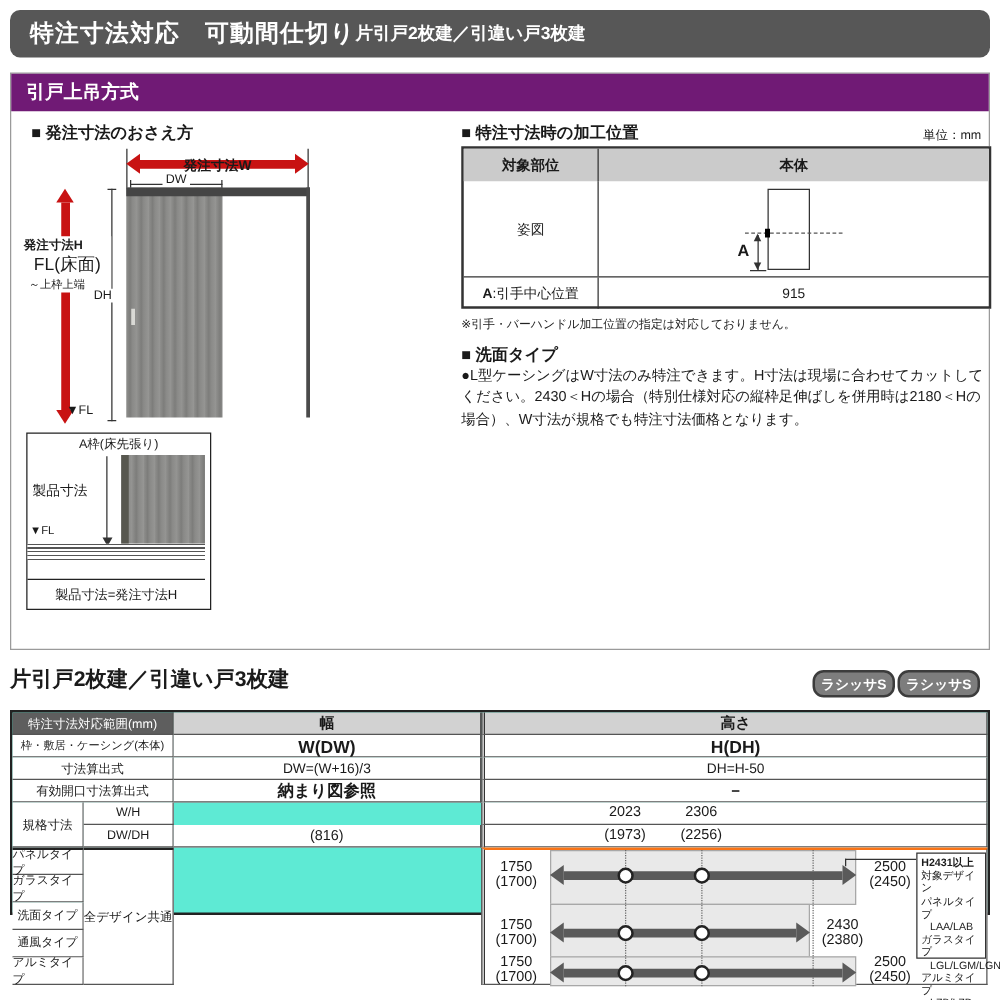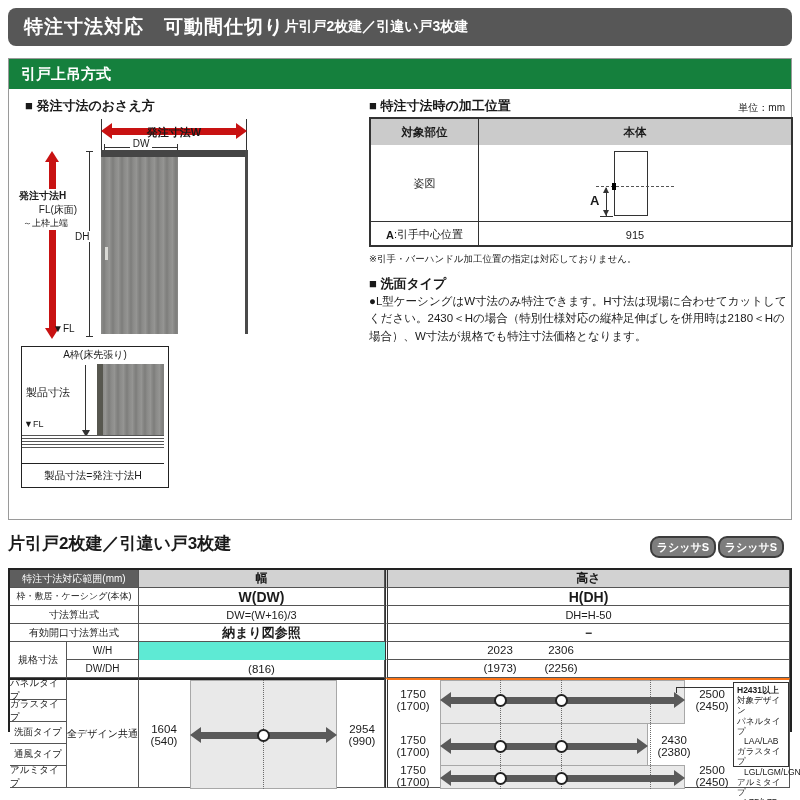--- a/index.html
+++ b/index.html
@@ -11,21 +11,21 @@
   .flexc{display:flex;align-items:center;justify-content:center;}
 
   
   .topbar{left:8px;top:8px;width:784px;height:38px;background:#575757;border-radius:8px;
           display:flex;align-items:center;padding:0 16px;color:#fff;}
   .topbar .t1{font-size:19px;font-weight:bold;letter-spacing:1px;}
   .topbar .t2{font-size:14px;font-weight:bold;}
 
   
   .sec1{left:8px;top:58px;width:784px;height:462px;border:1px solid #9a9a9a;background:#fff;}
-  .sec1bar{left:0;top:0;width:100%;height:30px;background:#15803d;color:#fff;font-size:15px;
+  .sec1bar{left:0;top:0;width:100%;height:30px;background:#701a75;color:#fff;font-size:15px;
            font-weight:bold;line-height:30px;padding-left:12px;}
   .h13{font-size:13px;font-weight:bold;}
 
   
   .band{display:flex;align-items:center;--c:#5a5a5a;height:16px;}
   .band.red{--c:#c81212;}
   .tl{width:0;height:0;border:8px solid transparent;border-left-width:0;border-right:11px solid var(--c);}
   .tr{width:0;height:0;border:8px solid transparent;border-right-width:0;border-left:11px solid var(--c);}
   .bbar{flex:1;height:7px;background:var(--c);}
   .vband{display:flex;flex-direction:column;align-items:center;--c:#c81212;width:14px;}
@@ -99,21 +99,21 @@
     <div class="abs" style="left:92px;top:91px;width:147px;height:7px;background:#454545;"></div>
     <div class="abs" style="left:236px;top:91px;width:3px;height:184px;background:#4a4a4a;"></div>
 
     <div class="abs vband" style="left:36px;top:92px;height:188px;">
       <div class="vt"></div>
         <div class="vbar"></div>
         <div class="vb"></div>
     </div>
     <div class="abs" style="left:10px;top:130px;width:70px;background:#fff;z-index:2;">
       <div class="b" style="font-size:10px;">発注寸法H</div>
-      <div style="font-size:10px;padding-left:8px;text-align:center;">FL(床面)</div>
+      <div style="font-size:14px;padding-left:8px;">FL(床面)</div>
       <div style="font-size:9px;padding-left:4px;">～上枠上端</div>
     </div>
 
     <div class="abs thin" style="left:80px;top:92px;width:1px;height:186px;"></div>
     <div class="abs thin" style="left:77px;top:92px;width:7px;height:1px;"></div>
     <div class="abs thin" style="left:77px;top:277px;width:7px;height:1px;"></div>
     <div class="abs" style="left:64px;top:172px;font-size:10px;z-index:2;"><span style="background:#fff;padding:0 2px;">DH</span></div>
     <div class="abs" style="left:44px;top:264px;font-size:10px;">▼FL</div>
 
     <div class="abs" style="left:12px;top:287px;width:148px;height:142px;border:1px solid #222;">
@@ -198,38 +198,20 @@
       <span class="abs ctr" style="left:153px;top:2px;width:40px;font-size:11.5px;">(2256)</span>
     </div>
 
     <div class="c" style="left:0;top:108px;width:57px;height:22px;font-size:9.5px;border-top:2px solid #222;">パネルタイプ</div>
     <div class="c" style="left:0;top:130px;width:57px;height:22px;font-size:9.5px;">ガラスタイプ</div>
     <div class="c" style="left:0;top:152px;width:57px;height:22px;font-size:9.5px;">洗面タイプ</div>
     <div class="c" style="left:0;top:174px;width:57px;height:22px;font-size:9.5px;">通風タイプ</div>
     <div class="c" style="left:0;top:196px;width:57px;height:22px;font-size:9.5px;">アルミタイプ</div>
     <div class="c" style="left:57px;top:108px;width:72px;height:110px;font-size:10px;border-top:2px solid #222;">全デザイン共通</div>
 
-    <div class="c" style="left:129px;top:108px;width:246px;height:110px;border-top:2px solid #222;justify-content:flex-start;">
-      <div class="abs grayfill" style="left:51px;top:0;width:147px;height:109px;"></div>
-      <div class="abs dotv" style="left:124px;top:0;height:109px;"></div>
-      <div class="abs band" style="left:51px;top:47px;width:147px;">
-        <div class="tl"></div>
-          <div class="bbar"></div>
-          <div class="tr"></div>
-      </div>
-      <div class="abs dot" style="left:118px;top:49px;"></div>
-      <div class="abs t2v" style="left:2px;top:43px;width:46px;">
-        <div>1604</div>
-          <div>(540)</div>
-      </div>
-      <div class="abs t2v" style="left:200px;top:43px;width:46px;">
-        <div>2954</div>
-          <div>(990)</div>
-      </div>
-    </div>
 
     <div class="c dbl" style="left:375px;top:108px;width:405px;height:110px;border-top:2px solid #f97316;justify-content:flex-start;">
       <div class="abs grayfill" style="left:52px;top:0;width:245px;height:44px;"></div>
       <div class="abs grayfill" style="left:52px;top:43px;width:208px;height:43px;"></div>
       <div class="abs grayfill" style="left:52px;top:85px;width:245px;height:24px;"></div>
       <div class="abs dotv" style="left:112px;top:0;height:109px;"></div>
       <div class="abs dotv" style="left:173px;top:0;height:109px;"></div>
       <div class="abs dotv" style="left:262px;top:0;height:109px;"></div>
 
       <div class="abs band" style="left:52px;top:12px;width:245px;">

